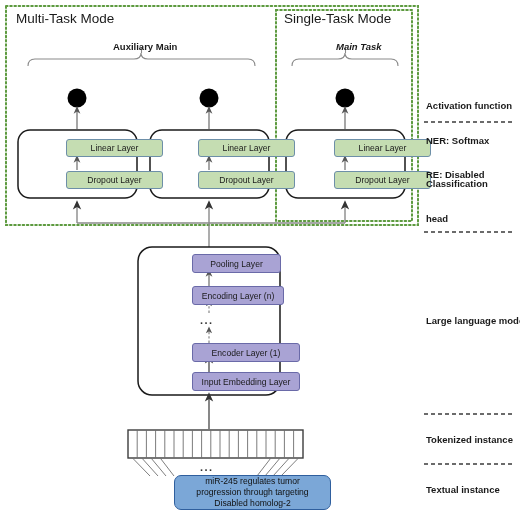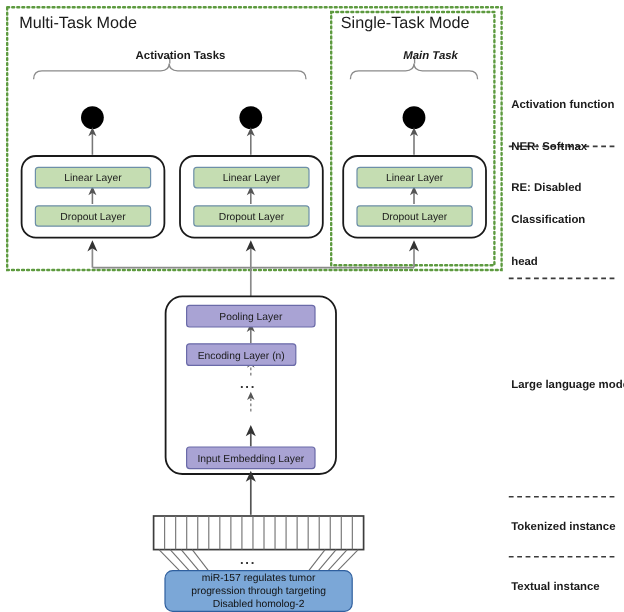--- a/index.html
+++ b/index.html
@@ -11,21 +11,21 @@
 
   .mode-title{font-size:13.5px;font-weight:400;color:#1a1a1a;}
   .brace-title{font-size:9.5px;font-weight:700;color:#1a1a1a;}
   .side-note{font-size:9.5px;font-weight:700;color:#1a1a1a;line-height:11.5px;}
   .boxtxt{font-size:8.6px;font-weight:400;color:#1a1a1a;text-align:center;}
   .dots{font-size:11px;font-weight:700;color:#333;letter-spacing:1.4px;}
   .sent{font-size:8.6px;font-weight:400;color:#111;text-align:center;line-height:11.2px;}
 
   
   .chip{position:absolute;display:flex;align-items:center;justify-content:center;
-        border-radius:3px;box-sizing:border-box;}
+        border-radius:3px;box-sizing:border-box;margin-left:37px;}
   .chip.green{background:#c5ddb2;border:1px solid #6d8fa8;}
   .chip.purple{background:#a9a3d4;border:1px solid #6a6aa8;}
   .chip.blue{background:#7ba7d7;border:1px solid #2f5f9e;border-radius:7px;}
 </style>
 </head>
 <body>
 
 <div id="stage">
 
   <svg id="canvas" viewBox="0 0 520 510">
@@ -114,21 +114,21 @@
 
     <line x1="424" y1="122" x2="514" y2="122" stroke="#3b3b3b" stroke-width="1.3" stroke-dasharray="4 3"></line>
     <line x1="424" y1="232" x2="514" y2="232" stroke="#3b3b3b" stroke-width="1.3" stroke-dasharray="4 3"></line>
     <line x1="424" y1="414" x2="514" y2="414" stroke="#3b3b3b" stroke-width="1.3" stroke-dasharray="4 3"></line>
     <line x1="424" y1="464" x2="514" y2="464" stroke="#3b3b3b" stroke-width="1.3" stroke-dasharray="4 3"></line>
   </svg>
 
   <div class="lbl mode-title" style="left:284px;top:11px;">Single-Task Mode</div>
   <div class="lbl mode-title" style="left:16px;top:11px;">Multi-Task Mode</div>
 
-  <div class="lbl brace-title" style="left:113px;top:41px;">Activation Tasks</div>
+  <div class="lbl brace-title" style="left:113px;top:41px;">Auxiliary Main</div>
   <div class="lbl brace-title" style="left:336px;top:41px;font-style:italic;">Main Task</div>
 
   <div class="chip green" style="left:29px;top:139px;width:97px;height:18px;">
     <span class="boxtxt">Linear Layer</span>
   </div>
   <div class="chip green" style="left:29px;top:171px;width:97px;height:18px;">
     <span class="boxtxt">Dropout Layer</span>
   </div>
 
   <div class="chip green" style="left:161px;top:139px;width:97px;height:18px;">
@@ -138,40 +138,43 @@
     <span class="boxtxt">Dropout Layer</span>
   </div>
 
   <div class="chip green" style="left:297px;top:139px;width:97px;height:18px;">
     <span class="boxtxt">Linear Layer</span>
   </div>
   <div class="chip green" style="left:297px;top:171px;width:97px;height:18px;">
     <span class="boxtxt">Dropout Layer</span>
   </div>
 
-  <div class="chip purple" style="left:155px;top:254px;width:108px;height:19px;">
+  <div class="chip purple" style="left:155px;top:254px;width:89px;height:19px;">
     <span class="boxtxt">Pooling Layer</span>
   </div>
   <div class="chip purple" style="left:155px;top:286px;width:92px;height:19px;">
     <span class="boxtxt">Encoding Layer (n)</span>
   </div>
   <div class="lbl dots" style="left:200px;top:314px;">...</div>
+  <div class="chip purple" style="left:155px;top:343px;width:108px;height:19px;">
+    <span class="boxtxt">Encoder Layer (1)</span>
+  </div>
   <div class="chip purple" style="left:155px;top:372px;width:108px;height:19px;">
     <span class="boxtxt">Input Embedding Layer</span>
   </div>
 
   <div class="lbl dots" style="left:200px;top:461px;">...</div>
 
   <div class="chip blue" style="left:137px;top:475px;width:157px;height:35px;flex-direction:column;">
-    <span class="sent">miR-157 regulates tumor</span>
+    <span class="sent">miR-245 regulates tumor</span>
     <span class="sent">progression through targeting</span>
     <span class="sent">Disabled homolog-2</span>
   </div>
 
-  <div class="lbl side-note" style="left:426px;top:59px;">
+  <div class="lbl side-note" style="left:426px;top:77px;">
     <div>Activation function</div>
     <div>NER: Softmax</div>
     <div>RE: Disabled</div>
   </div>
 
   <div class="lbl side-note" style="left:426px;top:155px;">
     <div>Classification</div>
     <div>head</div>
   </div>
 

